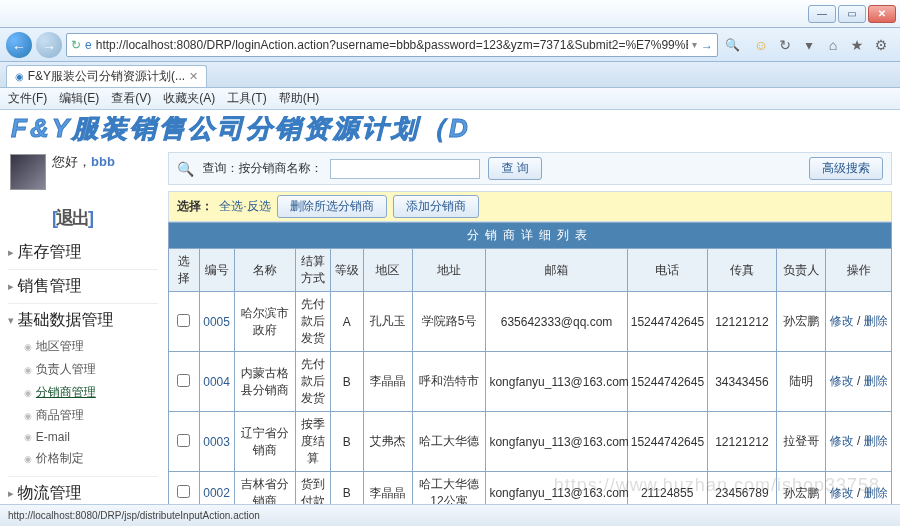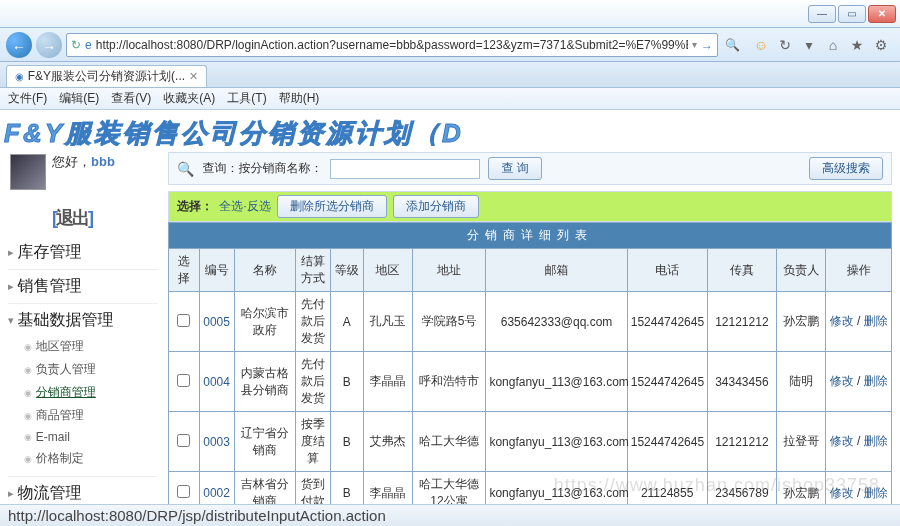--- a/index.html
+++ b/index.html
@@ -16,21 +16,21 @@
 .url-bar input { flex:1; border:none; outline:none; font-size:12px; color:#333; }
 .ie-icons { display:flex; gap:6px; padding:0 4px; }
 .ie-icons span { width:18px; height:18px; display:flex; align-items:center; justify-content:center; color:#666; cursor:pointer; font-size:14px; }
 
 .tab-strip { height:26px; background:linear-gradient(#e2edf9,#cfe0f0); border-bottom:1px solid #a4bfd8; display:flex; align-items:flex-end; padding-left:6px; }
 .tab { height:22px; background:#fff; border:1px solid #a4bfd8; border-bottom:none; padding:3px 8px; display:flex; align-items:center; gap:4px; font-size:12px; color:#333; border-radius:3px 3px 0 0; }
 .tab-close { color:#888; cursor:pointer; font-size:11px; }
 .menu-strip { height:22px; background:linear-gradient(#f6faff,#e6f0fa); border-bottom:1px solid #b8cde0; display:flex; align-items:center; padding:0 8px; gap:12px; font-size:12px; color:#333; }
 .menu-strip span { cursor:pointer; }
 
-.banner { margin:6px 4px 2px; height:30px; display:flex; align-items:flex-start; overflow:hidden; }
+.banner { margin:6px 11px 2px; height:30px; display:flex; align-items:flex-end; overflow:hidden; }
 .banner-text { font-family:"SimHei",sans-serif; font-size:26px; font-weight:bold; font-style:italic; letter-spacing:3px; color:#5a9be0; -webkit-text-stroke:1px #3a7cc2; white-space:nowrap; }
 
 .layout { display:flex; padding:4px 8px; gap:10px; }
 
 .sidebar { width:150px; }
 .user-box { display:flex; align-items:flex-start; gap:6px; margin-bottom:8px; padding:2px; }
 .avatar { width:36px; height:36px; background:linear-gradient(135deg,#334,#889); border:1px solid #999; }
 .user-txt { font-size:13px; color:#333; line-height:16px; }
 .user-txt a { color:#4a7cc5; font-weight:bold; }
 .logout { font-size:18px; color:#555; font-weight:bold; letter-spacing:-2px;margin-top:40px; }
@@ -48,34 +48,34 @@
 .sub-list li a { color:#555; }
 
 .main { flex:1; }
 .search-row { display:flex; align-items:center; gap:8px; padding:4px 8px; border:1px solid #cfdcea; background:#f3f8fd; margin-bottom:6px; }
 .search-row .mag { color:#e8a020; font-size:14px; }
 .search-row label { font-size:12px; color:#333; }
 .search-row input[type=text] { width:150px; height:20px; border:1px solid #a4bfd8; padding:0 4px; }
 .btn { padding:2px 12px; border:1px solid #8aa8c8; background:linear-gradient(#f8fbff,#dde9f5); border-radius:3px; color:#2b5b90; font-size:12px; cursor:pointer; }
 .search-row .spacer { flex:1; }
 
-.action-row { display:flex; align-items:center; gap:6px; padding:3px 8px; border:1px solid #cfdcea; background:#bef264; margin-bottom:0; font-size:12px; }
+.action-row { display:flex; align-items:center; gap:6px; padding:3px 8px; border:1px solid #cfdcea; background:#fef9c3; margin-bottom:0; font-size:12px; }
 .action-row a { color:#2b5b90; cursor:pointer; }
 
 table.data { width:100%; border-collapse:collapse; table-layout:fixed; }
 table.data th, table.data td { border:1px solid #8aa8c8; padding:4px 3px; text-align:center; font-size:12px; vertical-align:middle; }
 table.data .cap { background:#4b83b3; color:#fff; font-weight:normal; letter-spacing:6px; height:22px; }
 table.data thead th { background:#e8f0f8; color:#333; font-weight:normal; height:24px; }
 table.data td { height:36px; color:#333; background:#fff; }
 table.data td a { color:#2b5b90; cursor:pointer; }
 table.data input[type=checkbox]{ cursor:pointer; }
 
 col.c-sel{width:30px}col.c-id{width:34px}col.c-name{width:60px}col.c-pay{width:34px}col.c-lvl{width:32px}col.c-region{width:48px}col.c-addr{width:72px}col.c-mail{width:138px}col.c-tel{width:78px}col.c-fax{width:68px}col.c-owner{width:48px}col.c-ops{width:64px}
 
-.status-bar { position:absolute; left:0; bottom:0; width:100%; height:22px; background:linear-gradient(#f2f7fc,#dfe9f3); border-top:1px solid #b8cde0; font-size:15px; color:#444; display:flex; align-items:center; padding:0 8px; }
+.status-bar { position:absolute; left:0; bottom:0; width:100%; height:22px; background:linear-gradient(#f2f7fc,#dfe9f3); border-top:1px solid #b8cde0; font-size:10px; color:#444; display:flex; align-items:center; padding:0 8px; }
 .watermark { position:absolute; right:20px; bottom:30px; font-size:18px; color:rgba(100,100,100,.22); font-family:Arial; letter-spacing:1px; pointer-events:none; }
 </style>
 </head>
 <body>
 
 <div class="ie-titlebar">
   <div class="win-btn">—</div>
   <div class="win-btn">▭</div>
   <div class="win-btn close">✕</div>
 </div>

